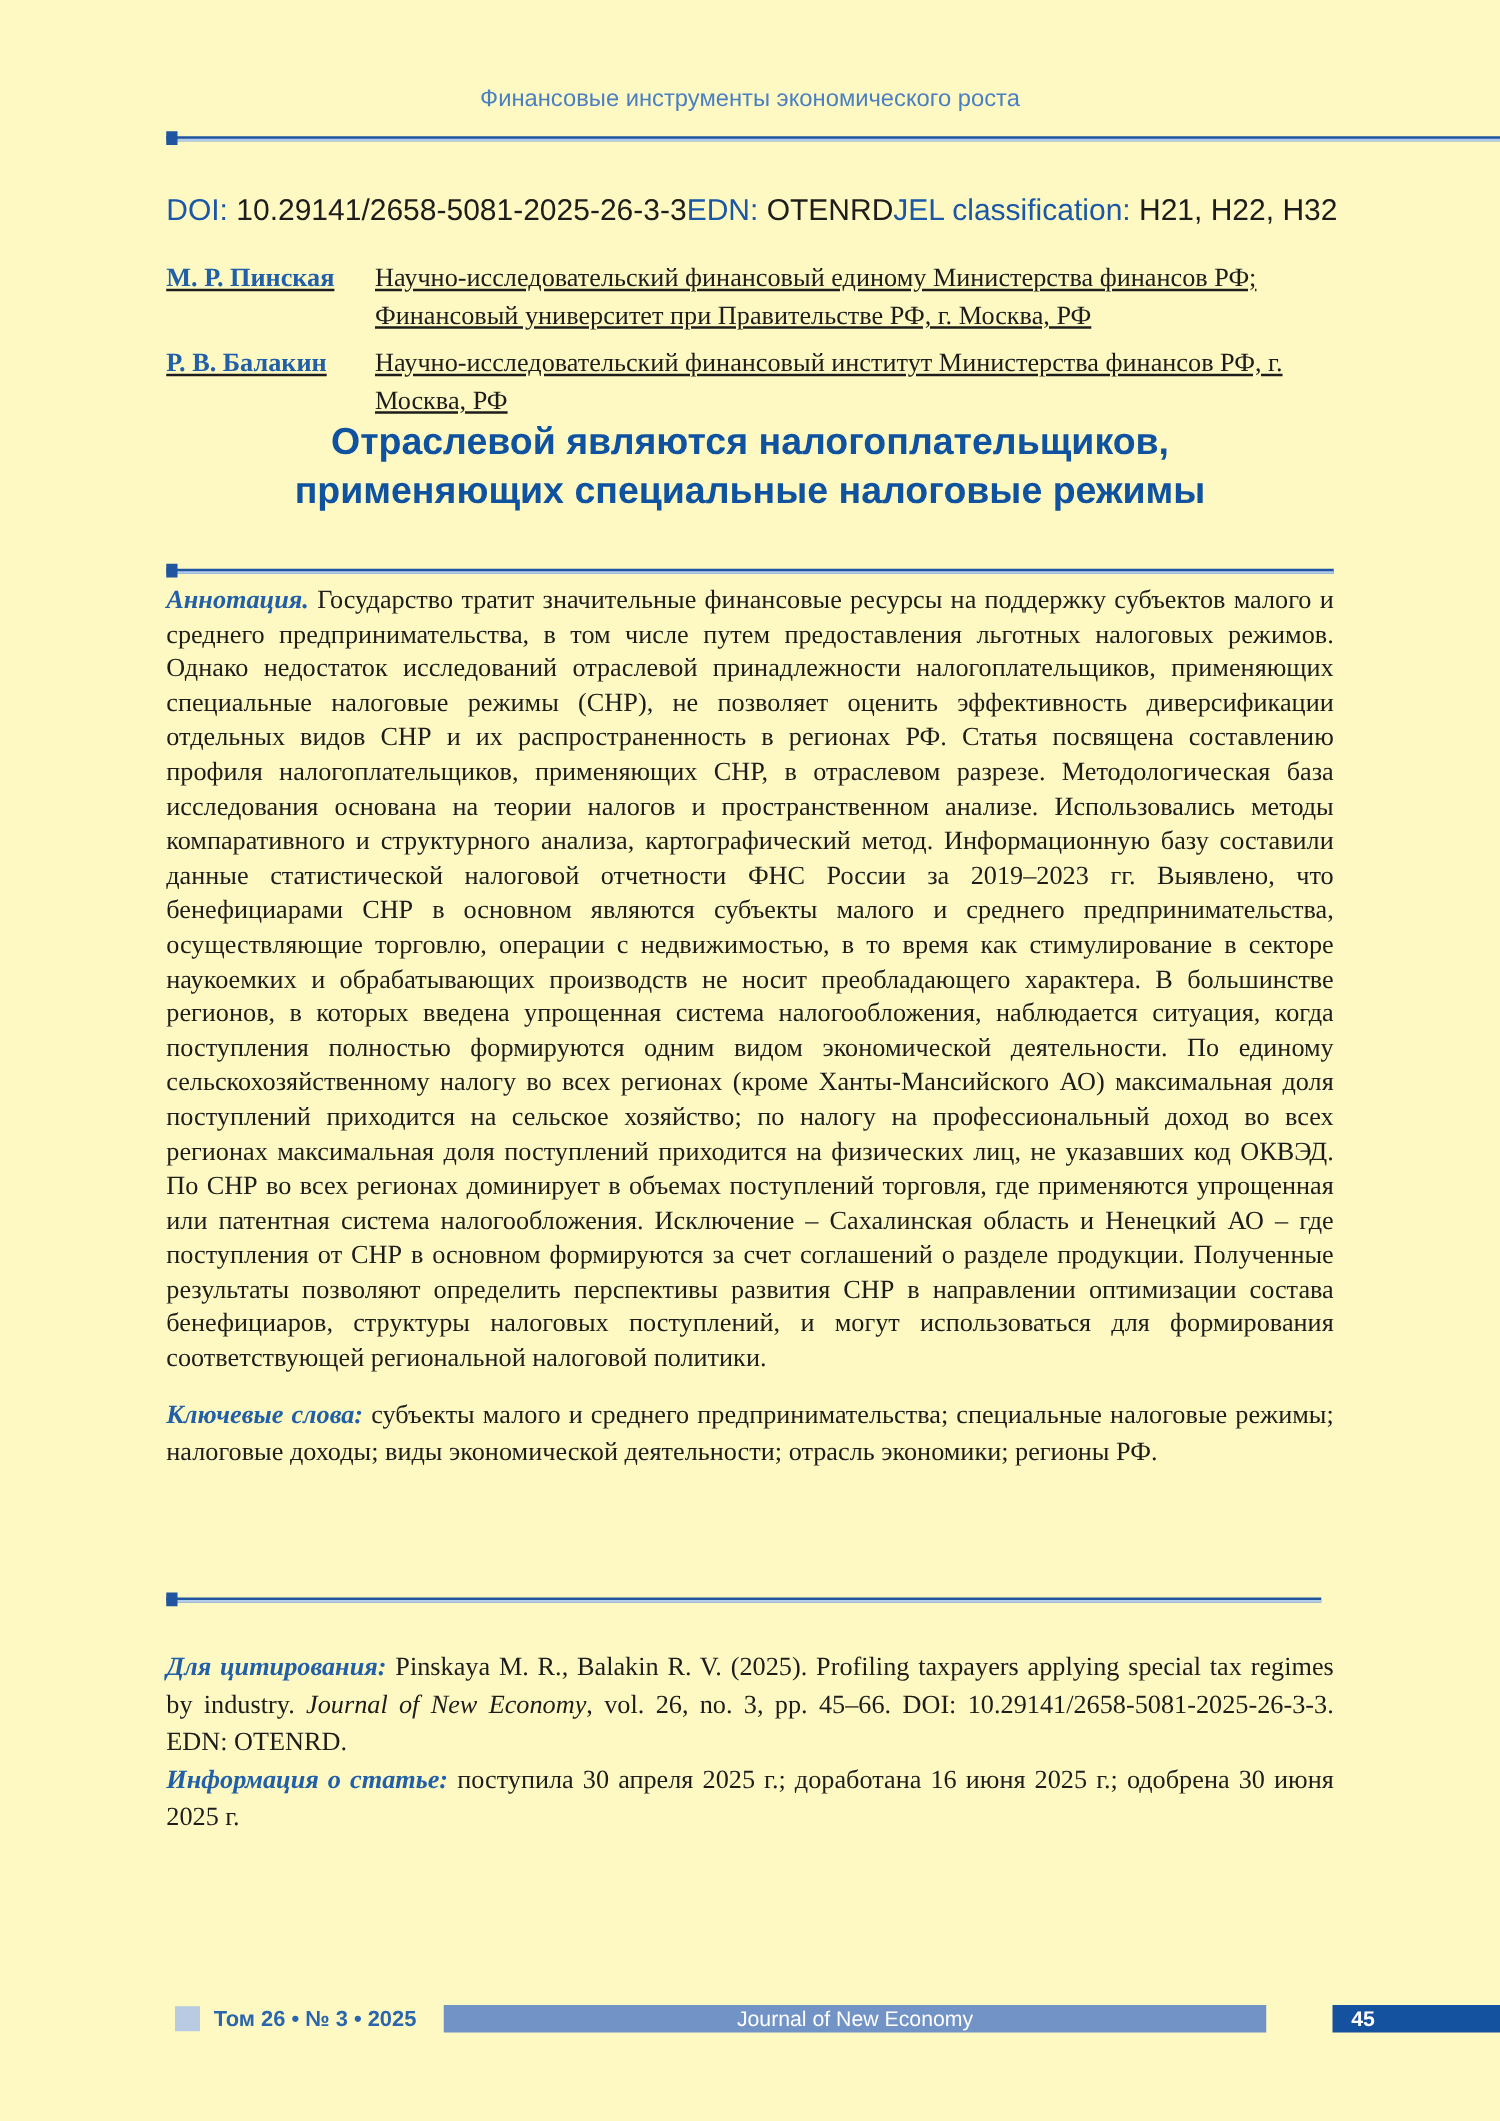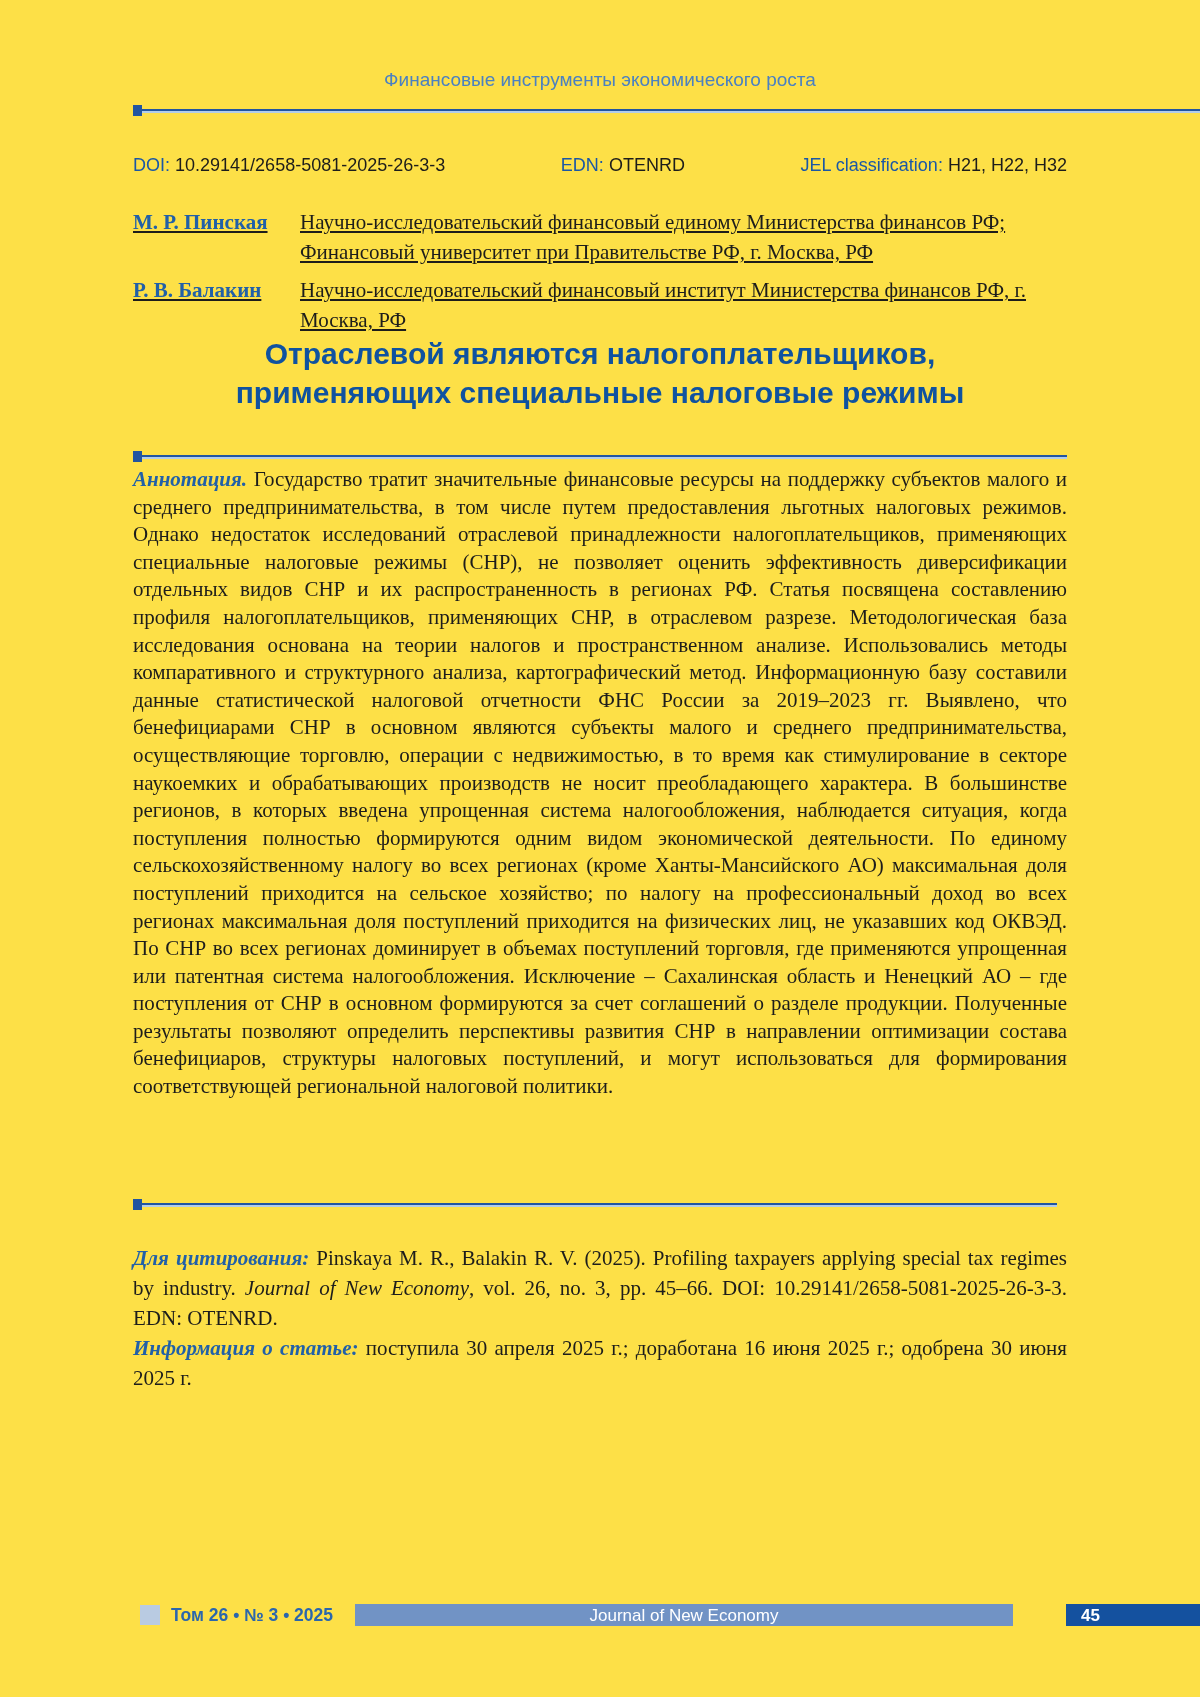--- a/index.html
+++ b/index.html
@@ -1,20 +1,20 @@
 <!DOCTYPE html>
 <html lang="ru" style="--running-head: #4a80c2; --rule-dark: #2155a0; --rule-light: #b3cde9; --label-blue: #1a57a6; --name-blue: #2160a8; --title-blue: #0f52a0; --text: #1d1d1b; --footer-text: #2a66ad; --footer-bar: #7193c5; --footer-box: #14519f; --footer-square: #b9cbe2;"><head>
 <meta charset="utf-8">
 <style>
   html, body { margin: 0; padding: 0; background: #ffffff; }
   .page {
     position: relative;
     width: 1200px;
     height: 1697px;
-    background: #fde047;
+    background: #fef9c3;
     font-family: "Liberation Serif", serif;
     color: var(--text, #1d1d1b);
     overflow: hidden;
   }
 
   
   .running-head {
     position: absolute; top: 69px; left: 133px; width: 934px;
     text-align: center;
     font-family: "Liberation Sans", sans-serif;
@@ -40,21 +40,21 @@
     position: relative; height: 2px; width: 924px;
     background: var(--rule-dark, #2155a0);
     border-bottom: 2px solid var(--rule-light, #b3cde9);
   }
 
   
   .meta-row {
     position: absolute; top: 155px; left: 133px; width: 934px;
     display: flex; justify-content: space-between;
     font-family: "Liberation Sans", sans-serif;
-    font-size: 18px; color: var(--text, #1d1d1b);
+    font-size: 24px; color: var(--text, #1d1d1b);
     white-space: nowrap;
   }
   .meta-label { color: var(--label-blue, #1a57a6); }
 
   
   .authors { position: absolute; top: 207px; left: 133px; width: 934px; font-size: 21px; line-height: 30px; text-decoration: underline; }
   .author-row { display: flex; margin-bottom: 8px; }
   .author-name { flex: none; width: 167px; font-weight: bold; color: var(--name-blue, #2160a8); }
   .author-aff { flex: 1; }
 
@@ -127,20 +127,21 @@
   </div>
 
   <div class="rule rule-title">
     <span class="rule-cap"></span>
   </div>
 
   <div class="body-flow">
 
     <p class="abstract"><span class="para-label">Аннотация.</span> <span>Государство тратит значительные финансовые ресурсы на поддержку субъектов малого и среднего предпринимательства, в том числе путем предоставления льготных налоговых режимов. Однако недостаток исследований отраслевой принадлежности налогоплательщиков, применяющих специальные налоговые режимы (СНР), не позволяет оценить эффективность диверсификации отдельных видов СНР и их распространенность в регионах РФ. Статья посвящена составлению профиля налогоплательщиков, применяющих СНР, в отраслевом разрезе. Методологическая база исследования основана на теории налогов и пространственном анализе. Использовались методы компаративного и структурного анализа, картографический метод. Информационную базу составили данные статистической налоговой отчетности ФНС России за 2019–2023 гг. Выявлено, что бенефициарами СНР в основном являются субъекты малого и среднего предпринимательства, осуществляющие торговлю, операции с недвижимостью, в то время как стимулирование в секторе наукоемких и обрабатывающих производств не носит преобладающего характера. В большинстве регионов, в которых введена упрощенная система налогообложения, наблюдается ситуация, когда поступления полностью формируются одним видом экономической деятельности. По единому сельскохозяйственному налогу во всех регионах (кроме Ханты-Мансийского АО) максимальная доля поступлений приходится на сельское хозяйство; по налогу на профессиональный доход во всех регионах максимальная доля поступлений приходится на физических лиц, не указавших код ОКВЭД. По СНР во всех регионах доминирует в объемах поступлений торговля, где применяются упрощенная или патентная система налогообложения. Исключение – Сахалинская область и Ненецкий АО – где поступления от СНР в основном формируются за счет соглашений о разделе продукции. Полученные результаты позволяют определить перспективы развития СНР в направлении оптимизации состава бенефициаров, структуры налоговых поступлений, и могут использоваться для формирования соответствующей региональной налоговой политики.</span></p>
 
+    <p class="keywords"><span class="para-label">Ключевые слова:</span> <span>субъекты малого и среднего предпринимательства; специальные налоговые режимы; налоговые доходы; виды экономической деятельности; отрасль экономики; регионы РФ.</span></p>
 
     <div class="divider-wrap">
       <div class="flow-rule">
         <span class="rule-cap"></span>
       </div>
     </div>
 
     <p class="citation"><span class="para-label">Для цитирования:</span> <span>Pinskaya M. R., Balakin R. V. (2025). Profiling taxpayers applying special tax regimes by industry. </span><span class="journal-italic">Journal of New Economy</span><span>, vol. 26, no. 3, pp. 45–66. DOI: 10.29141/2658-5081-2025-26-3-3. EDN: OTENRD.</span></p>
 
     <p class="article-info"><span class="para-label">Информация о статье:</span> <span>поступила 30 апреля 2025 г.; доработана 16 июня 2025 г.; одобрена 30 июня 2025 г.</span></p>

